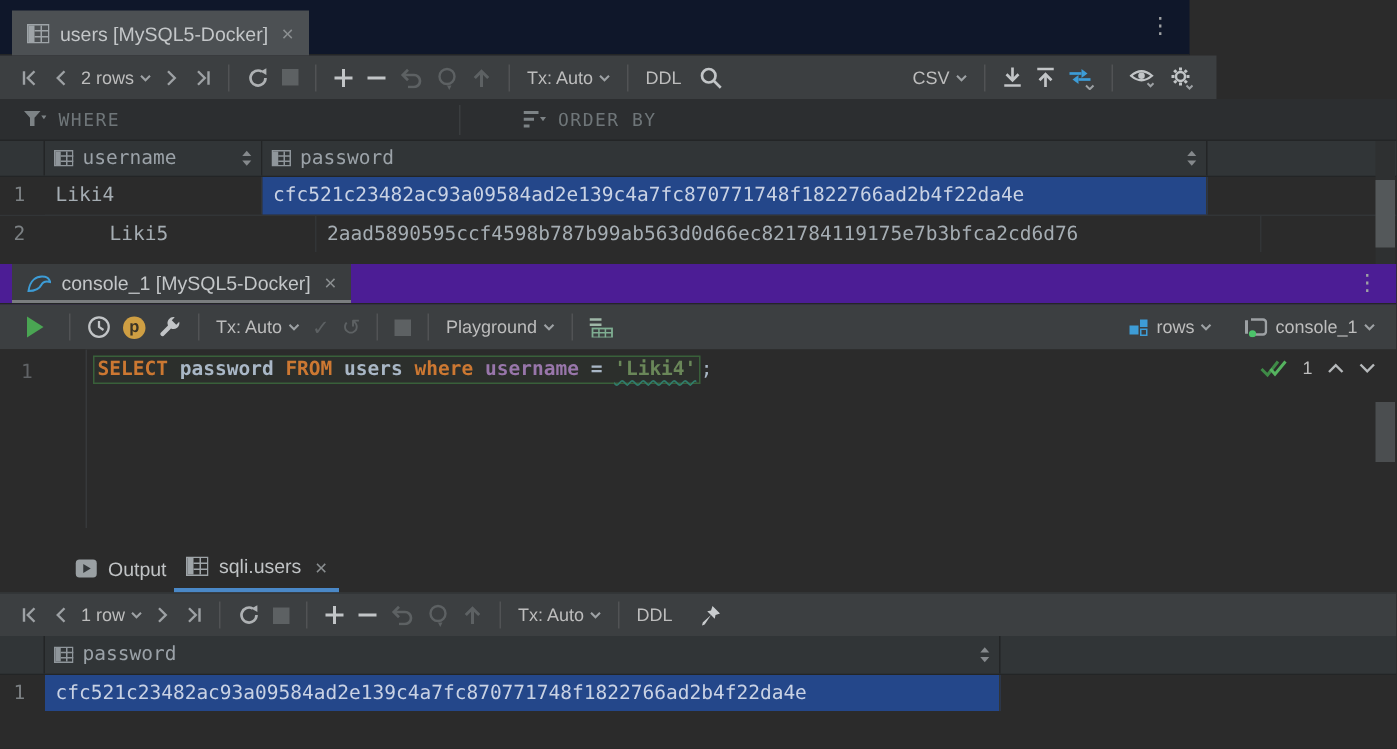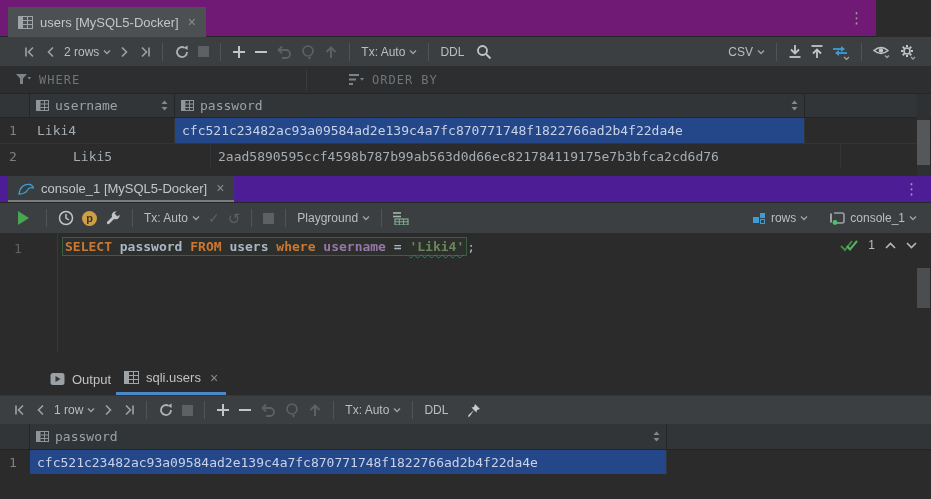--- a/index.html
+++ b/index.html
@@ -13,22 +13,22 @@
   
   .sep { width:1px; height:18px; background:#515355; margin:0 7px; flex:0 0 auto; }
   .ico { display:inline-flex; align-items:center; justify-content:center; flex:0 0 auto; }
   svg { display:block; }
   .chevd { margin-left:4px; }
   .tbbtn { display:inline-flex; align-items:center; padding:0 4px; height:22px; border-radius:3px; }
   .lbl { color:#bdbdbd; font-size:12px; }
   .kebab { font-size:15px; color:#9fa2a4; letter-spacing:0; line-height:1; }
 
   
-  .tabbar1   { position:absolute; left:0; top:0;   width:876px; height:37px; background:#701a75; border-bottom:1px solid #242627; }
-  .toolbar1  { position:absolute; left:0; top:37px; width:931px; height:29px; background:#3c3f41; display:flex; align-items:center; padding-left:20px; }
+  .tabbar1   { position:absolute; left:0; top:0;   width:793px; height:37px; background:#0f172a; border-bottom:1px solid #242627; }
+  .toolbar1  { position:absolute; left:0; top:37px; width:811px; height:29px; background:#3c3f41; display:flex; align-items:center; padding-left:10px; }
   .filterbar { position:absolute; left:0; top:66px; width:931px; height:28px; background:#2c2e30; border-bottom:1px solid #232526; display:flex; align-items:center; }
   .grid1     { position:absolute; left:0; top:94px; width:931px; height:82px; background:#2b2b2b; }
   .tabbar2   { position:absolute; left:0; top:176px; width:931px; height:27px; background:#4c1d95; border-bottom:1px solid #242627; }
   .toolbar2  { position:absolute; left:0; top:203px; width:931px; height:30px; background:#3c3f41; display:flex; align-items:center; padding-left:8px; }
   .editor    { position:absolute; left:0; top:233px; width:931px; height:119px; background:#2b2b2b; }
   .toolbar3  { position:absolute; left:0; top:395px; width:931px; height:29px; background:#3c3f41; display:flex; align-items:center; padding-left:10px; border-top:1px solid #333638; }
   .grid2     { position:absolute; left:0; top:424px; width:931px; height:75px; background:#2b2b2b; }
 
   
   .tab-users { position:absolute; left:8px; top:7px; height:30px; background:#4c5053;

